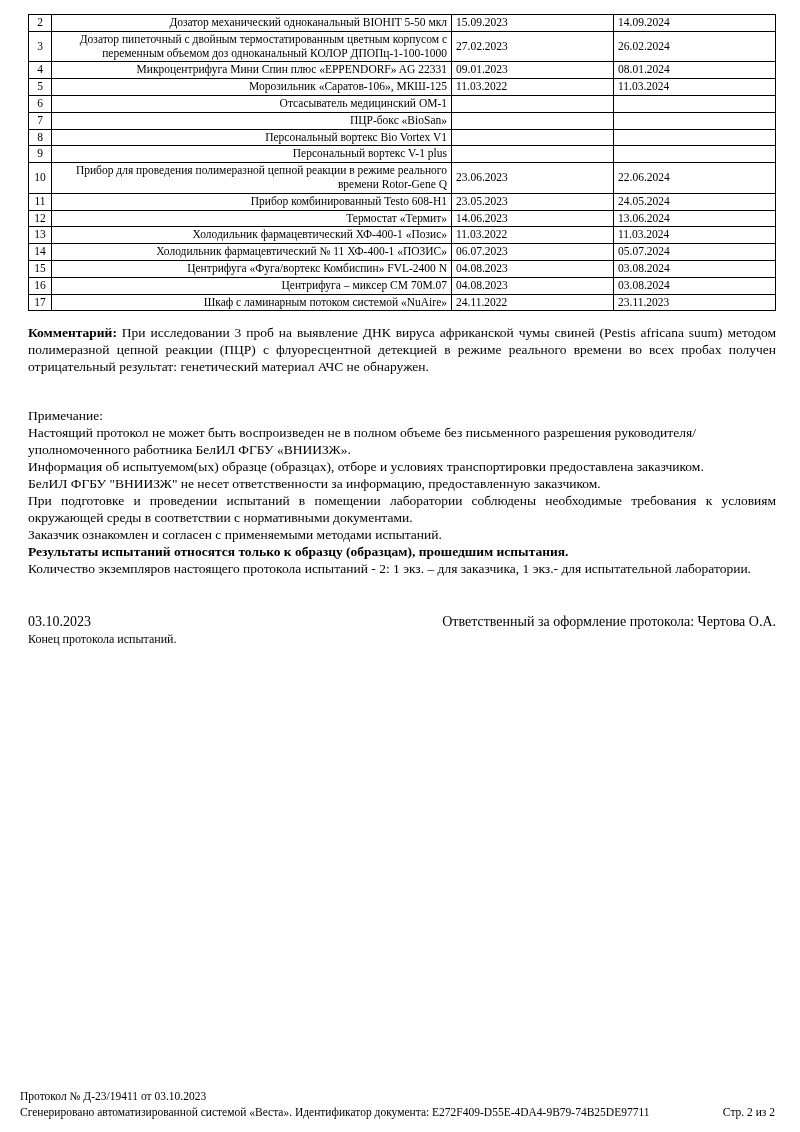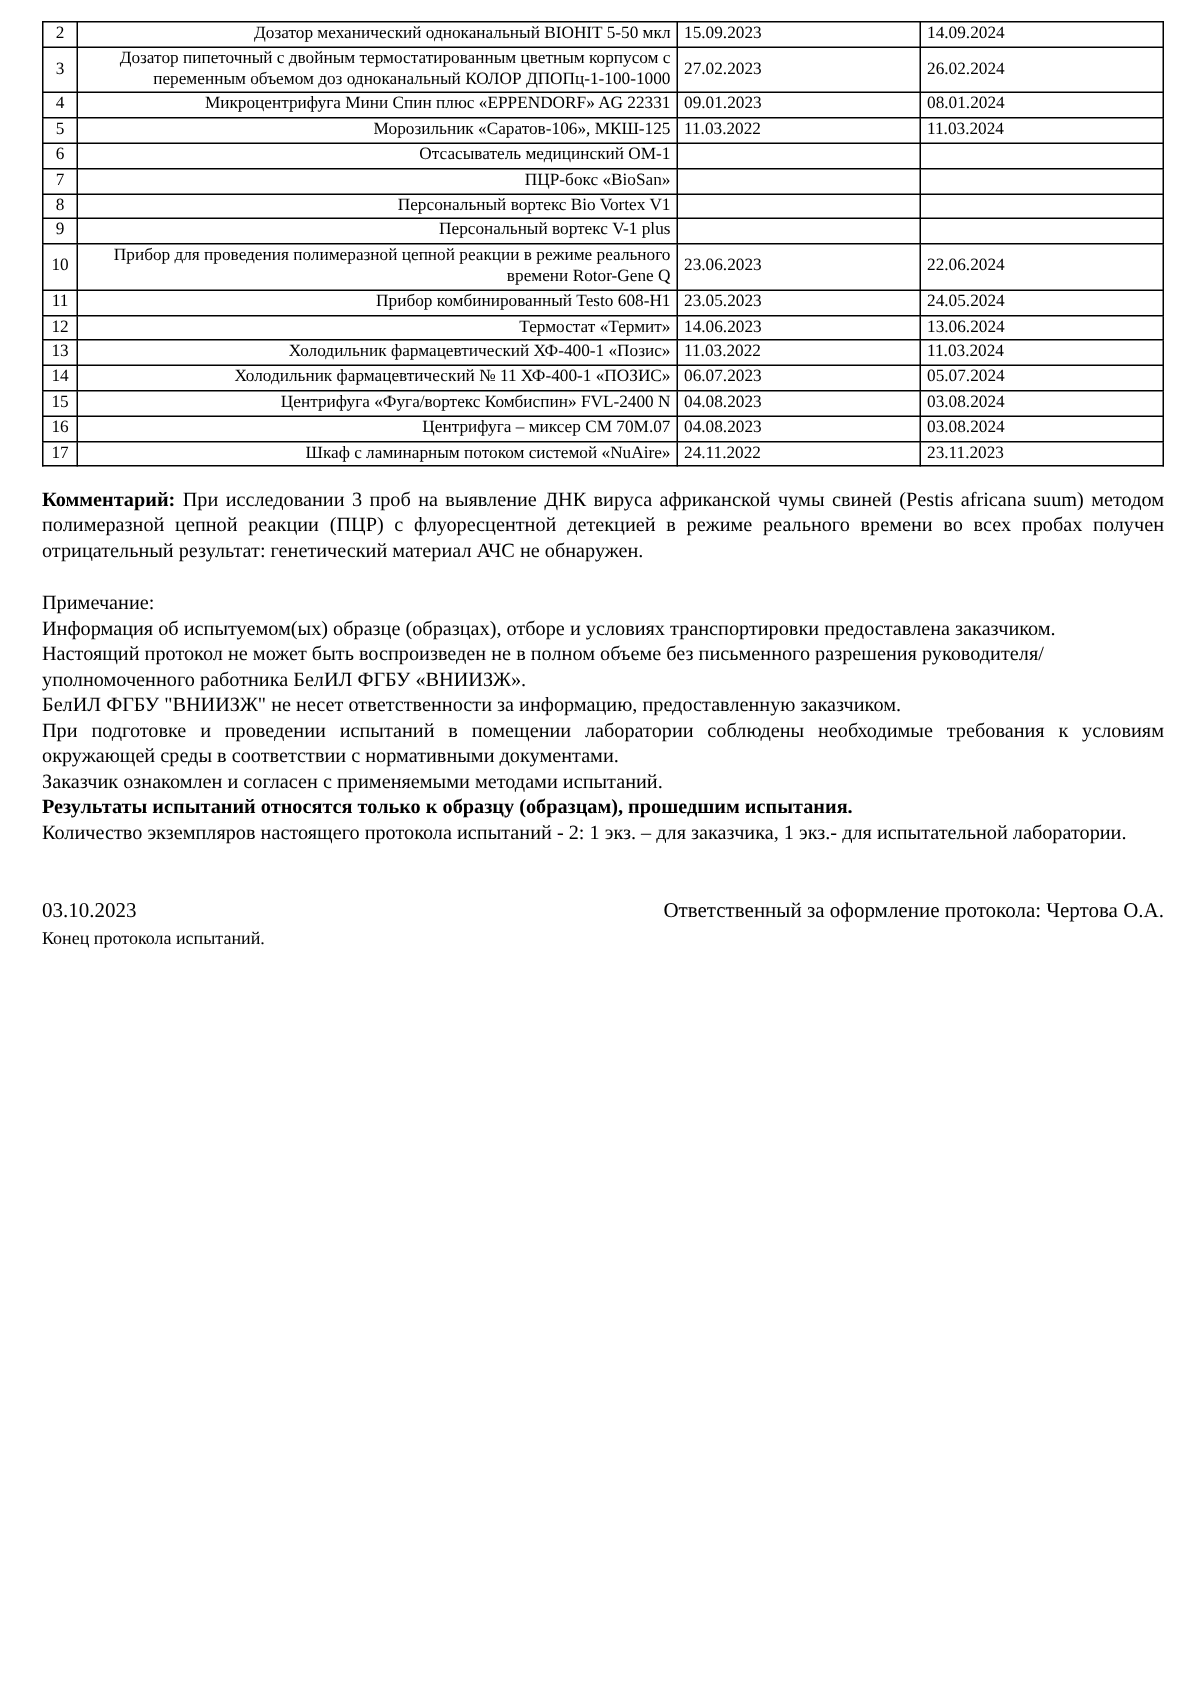--- a/index.html
+++ b/index.html
@@ -31,21 +31,21 @@
 
   .comment {
     margin-top: 13px;
     font-size: 13.5px;
     line-height: 17px;
     text-align: justify;
     text-align-last: left;
   }
   .comment b { font-weight: bold; }
 
-  .notes { margin-top: 18px; font-size: 13.5px; line-height: 17px; }
+  .notes { margin-top: 32px; font-size: 13.5px; line-height: 17px; }
   .note-line { text-align: left; }
   .note-line.justify { text-align: justify; text-align-last: left; }
   .note-line.bold { font-weight: bold; }
 
   .signature-row {
     margin-top: 36px;
     display: flex;
     justify-content: space-between;
     font-size: 14px;
     line-height: 17px;
@@ -169,31 +169,38 @@
     </table>
 
     <div class="comment">
       <b>Комментарий:</b>
       <span>При исследовании 3 проб на выявление ДНК вируса африканской чумы свиней (Pestis africana suum) методом полимеразной цепной реакции (ПЦР) с флуоресцентной детекцией в режиме реального времени во всех пробах получен отрицательный результат: генетический материал АЧС не обнаружен.</span>
     </div>
 
     <div class="notes">
       <div class="note-line">Примечание:</div>
       <div>
+          <div class="note-line">Настоящий протокол не может быть воспроизведен не в полном объеме без письменного разрешения руководителя/уполномоченного работника БелИЛ ФГБУ «ВНИИЗЖ».</div>
           <div class="note-line">Информация об испытуемом(ых) образце (образцах), отборе и условиях транспортировки предоставлена заказчиком.</div>
-          <div class="note-line">Настоящий протокол не может быть воспроизведен не в полном объеме без письменного разрешения руководителя/уполномоченного работника БелИЛ ФГБУ «ВНИИЗЖ».</div>
           <div class="note-line">БелИЛ ФГБУ "ВНИИЗЖ" не несет ответственности за информацию, предоставленную заказчиком.</div>
           <div class="note-line justify">При подготовке и проведении испытаний в помещении лаборатории соблюдены необходимые требования к условиям окружающей среды в соответствии с нормативными документами.</div>
           <div class="note-line">Заказчик ознакомлен и согласен с применяемыми методами испытаний.</div>
           <div class="note-line bold">Результаты испытаний относятся только к образцу (образцам), прошедшим испытания.</div>
           <div class="note-line justify">Количество экземпляров настоящего протокола испытаний - 2: 1 экз. – для заказчика, 1 экз.- для испытательной лаборатории.</div>
         </div>
     </div>
 
     <div class="signature-row">
       <span>03.10.2023</span>
       <span>Ответственный за оформление протокола: Чертова О.А.</span>
     </div>
     <div class="end-line">Конец протокола испытаний.</div>
 
   </div>
 
+  <div class="footer">
+    <div>Протокол № Д-23/19411 от 03.10.2023</div>
+    <div class="footer-line2">
+      <span>Сгенерировано автоматизированной системой «Веста». Идентификатор документа: E272F409-D55E-4DA4-9B79-74B25DE97711</span>
+      <span>Стр. 2 из 2</span>
+    </div>
+  </div>
 </div>
 
 </body></html>

